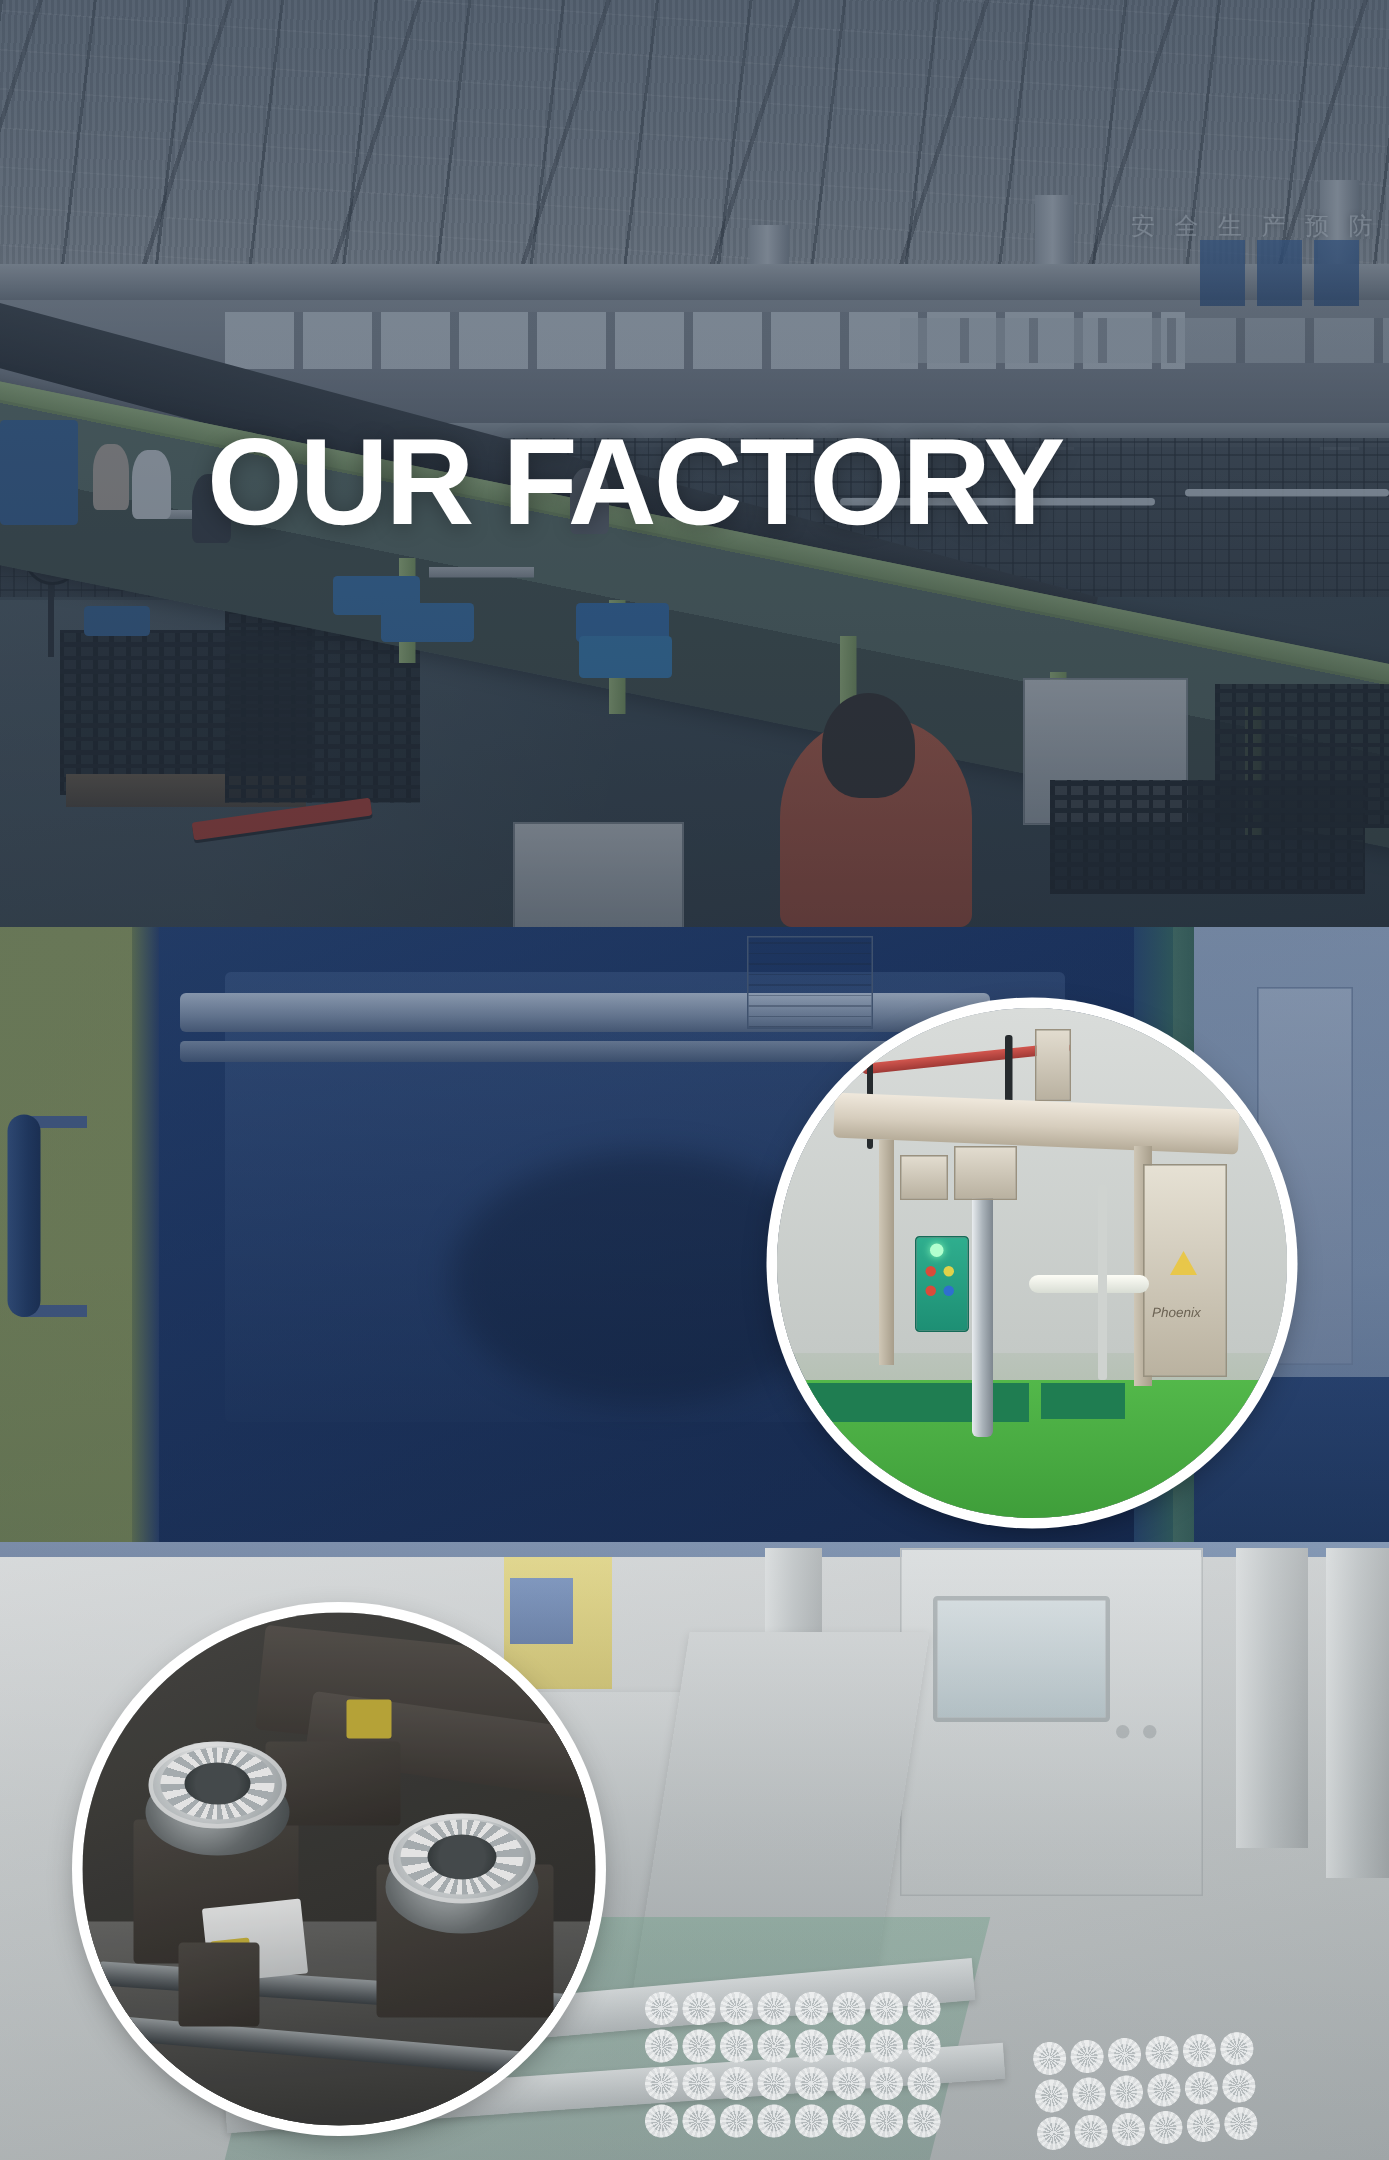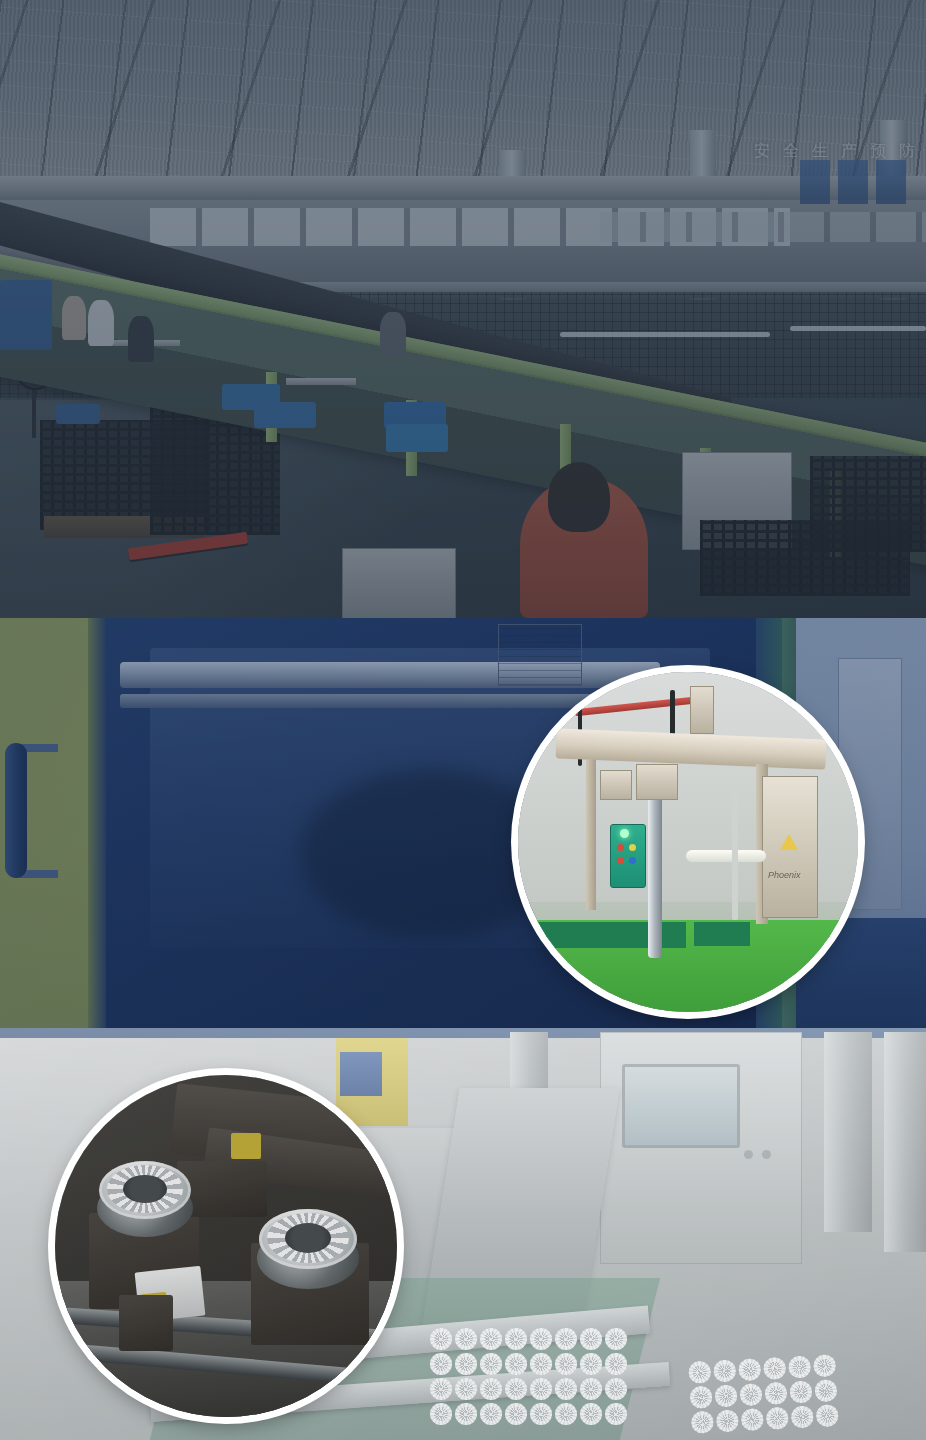--- a/index.html
+++ b/index.html
@@ -279,20 +279,21 @@
     <div class="p1-person" style="left:548px;top:462px;width:62px;height:70px;background:#2b2624;border-radius:50% 50% 40% 40%;"></div>
 
     <div class="p1-crate" style="left:342px;top:548px;width:112px;height:70px;"></div>
     <div class="p1-crate" style="left:682px;top:452px;width:108px;height:96px;"></div>
     <div class="p1-rack" style="left:810px;top:456px;width:116px;height:96px;"></div>
     <div class="p1-rack" style="left:700px;top:520px;width:210px;height:76px;"></div>
 
     <div class="p1-haze"></div>
     <div class="p1-tint"></div>
 
+    <h1 class="headline" id="title-factory">OUR FACTORY</h1>
   </section>
 
   <section class="panel" id="panel-injection">
     <div class="p2-machine"></div>
     <div class="p2-mslab"></div>
     <div class="p2-railtop"></div>
     <div class="p2-railtop2"></div>
     <div class="p2-shadowblob" style="left:300px;top:150px;width:260px;height:170px;"></div>
     <div class="p2-shadowblob" style="left:560px;top:120px;width:190px;height:190px;"></div>
     <div class="p2-panelbox"></div>

